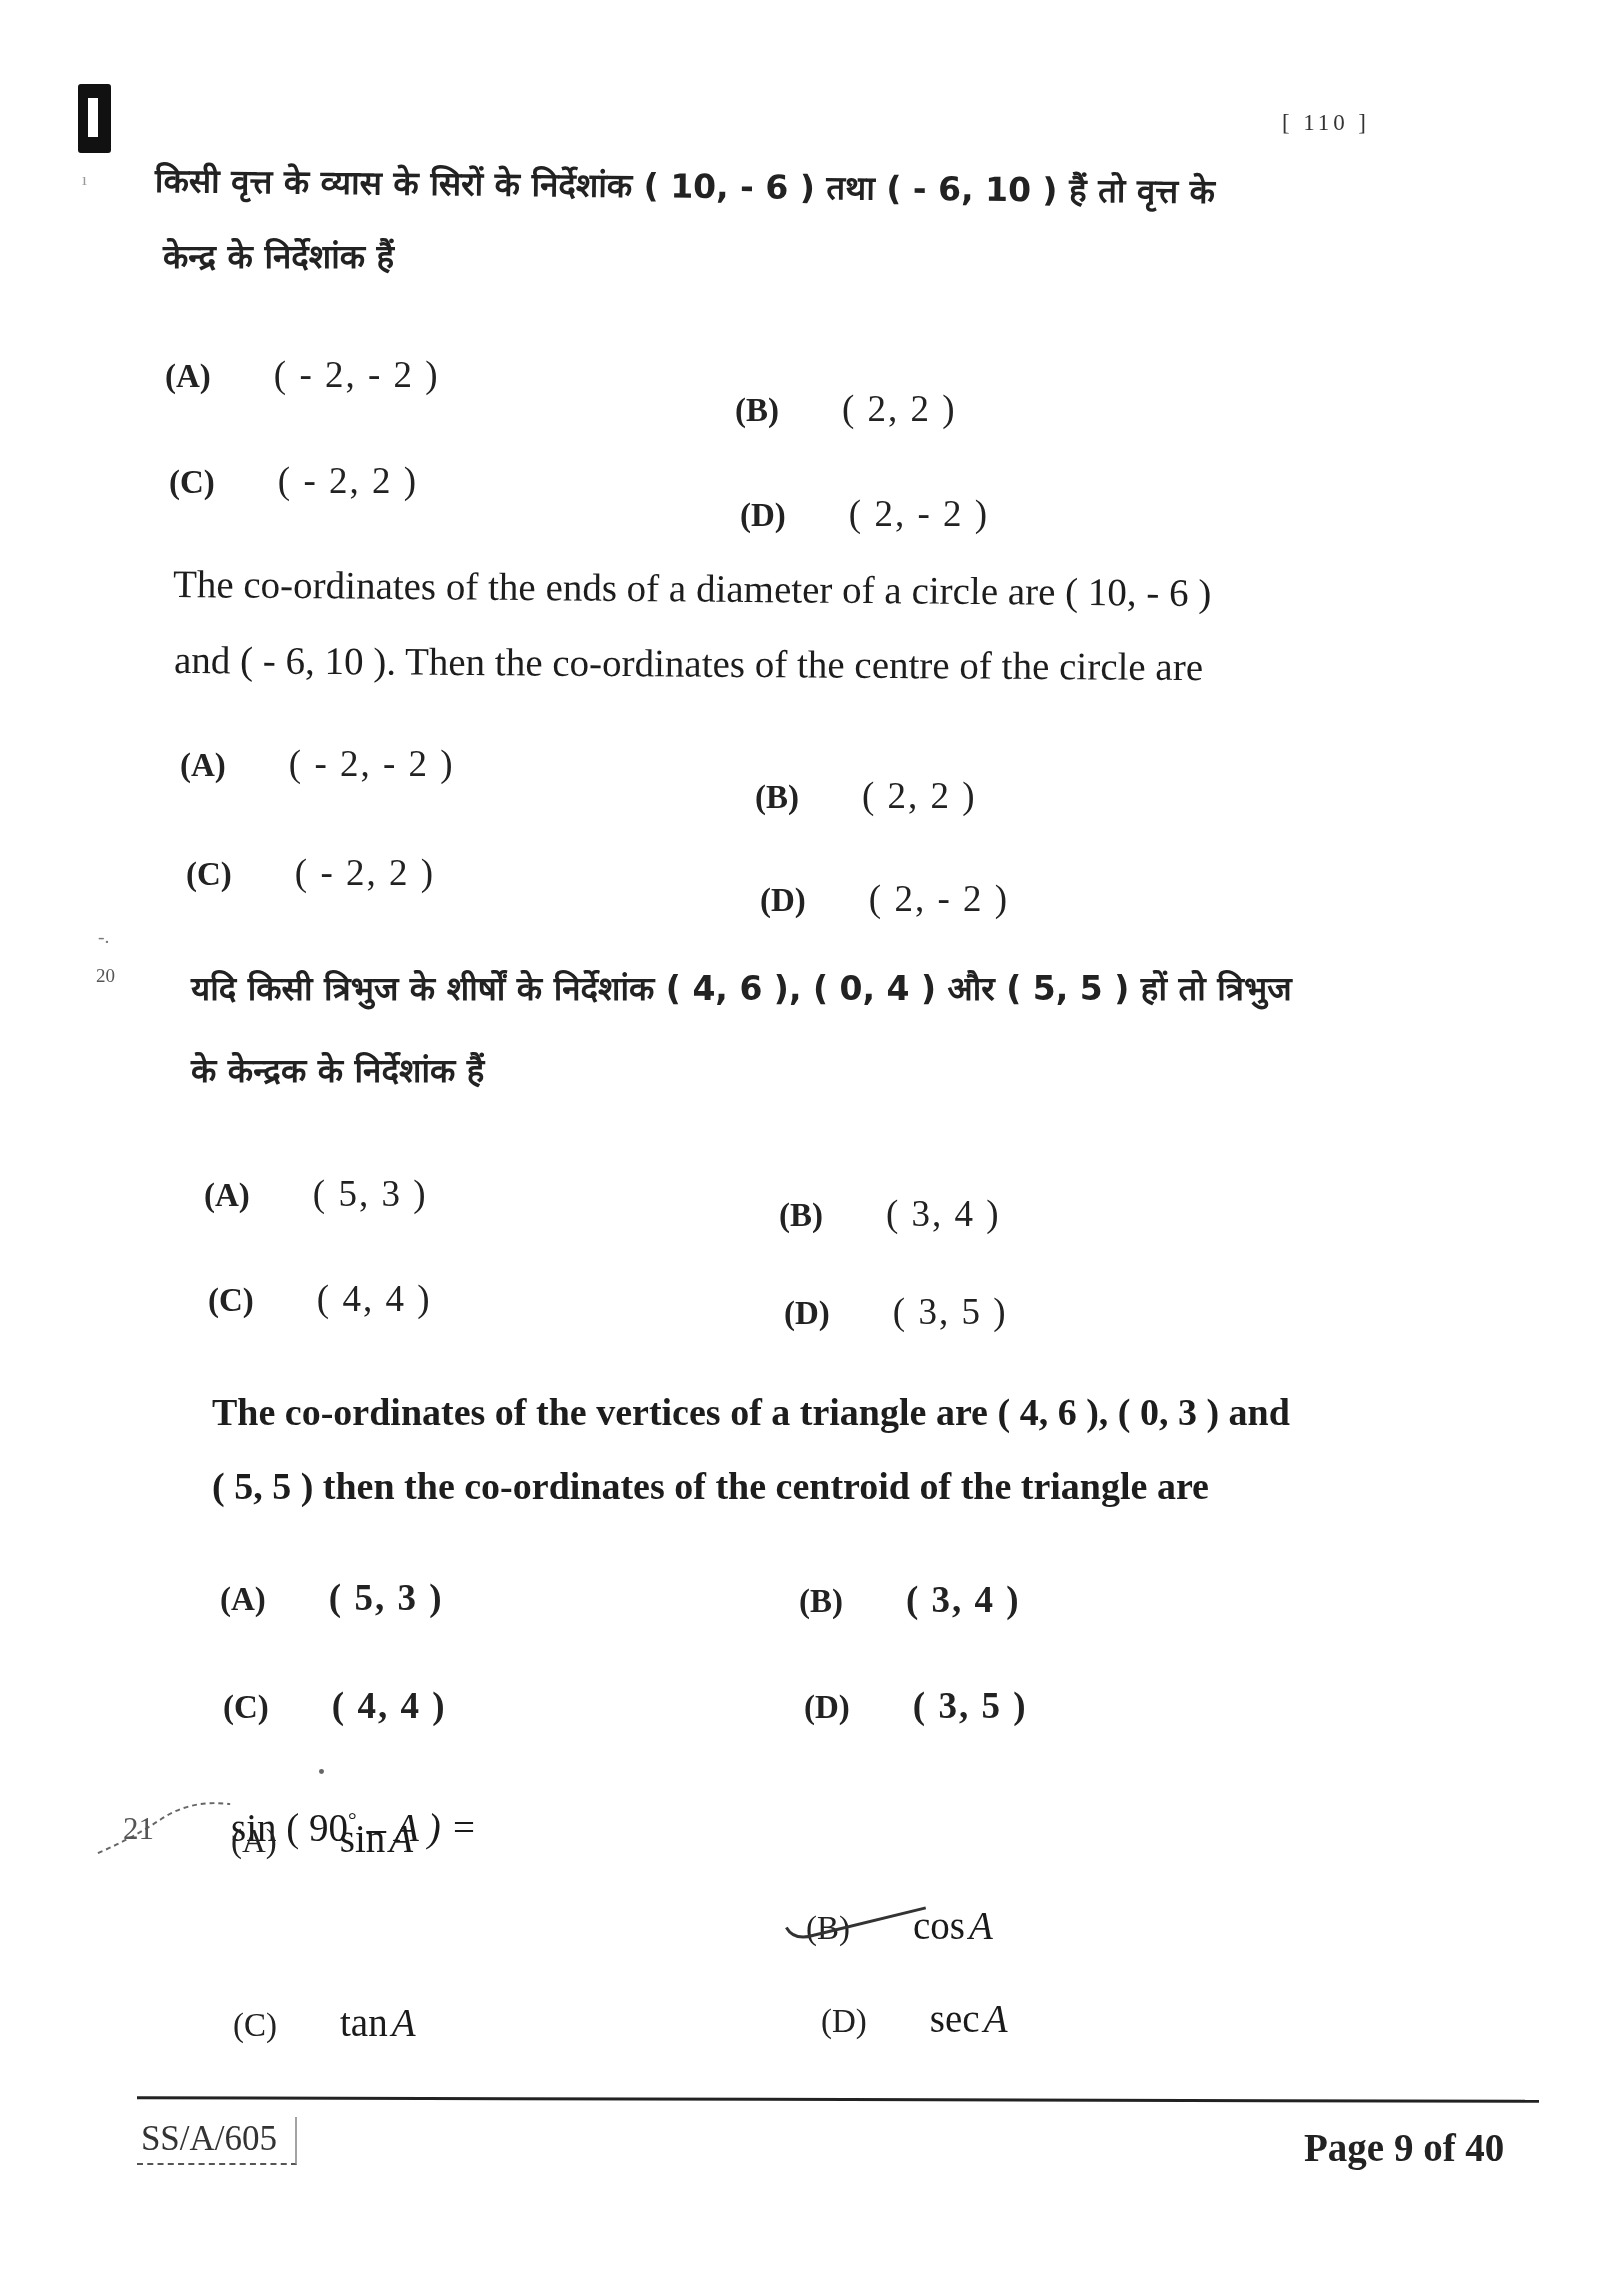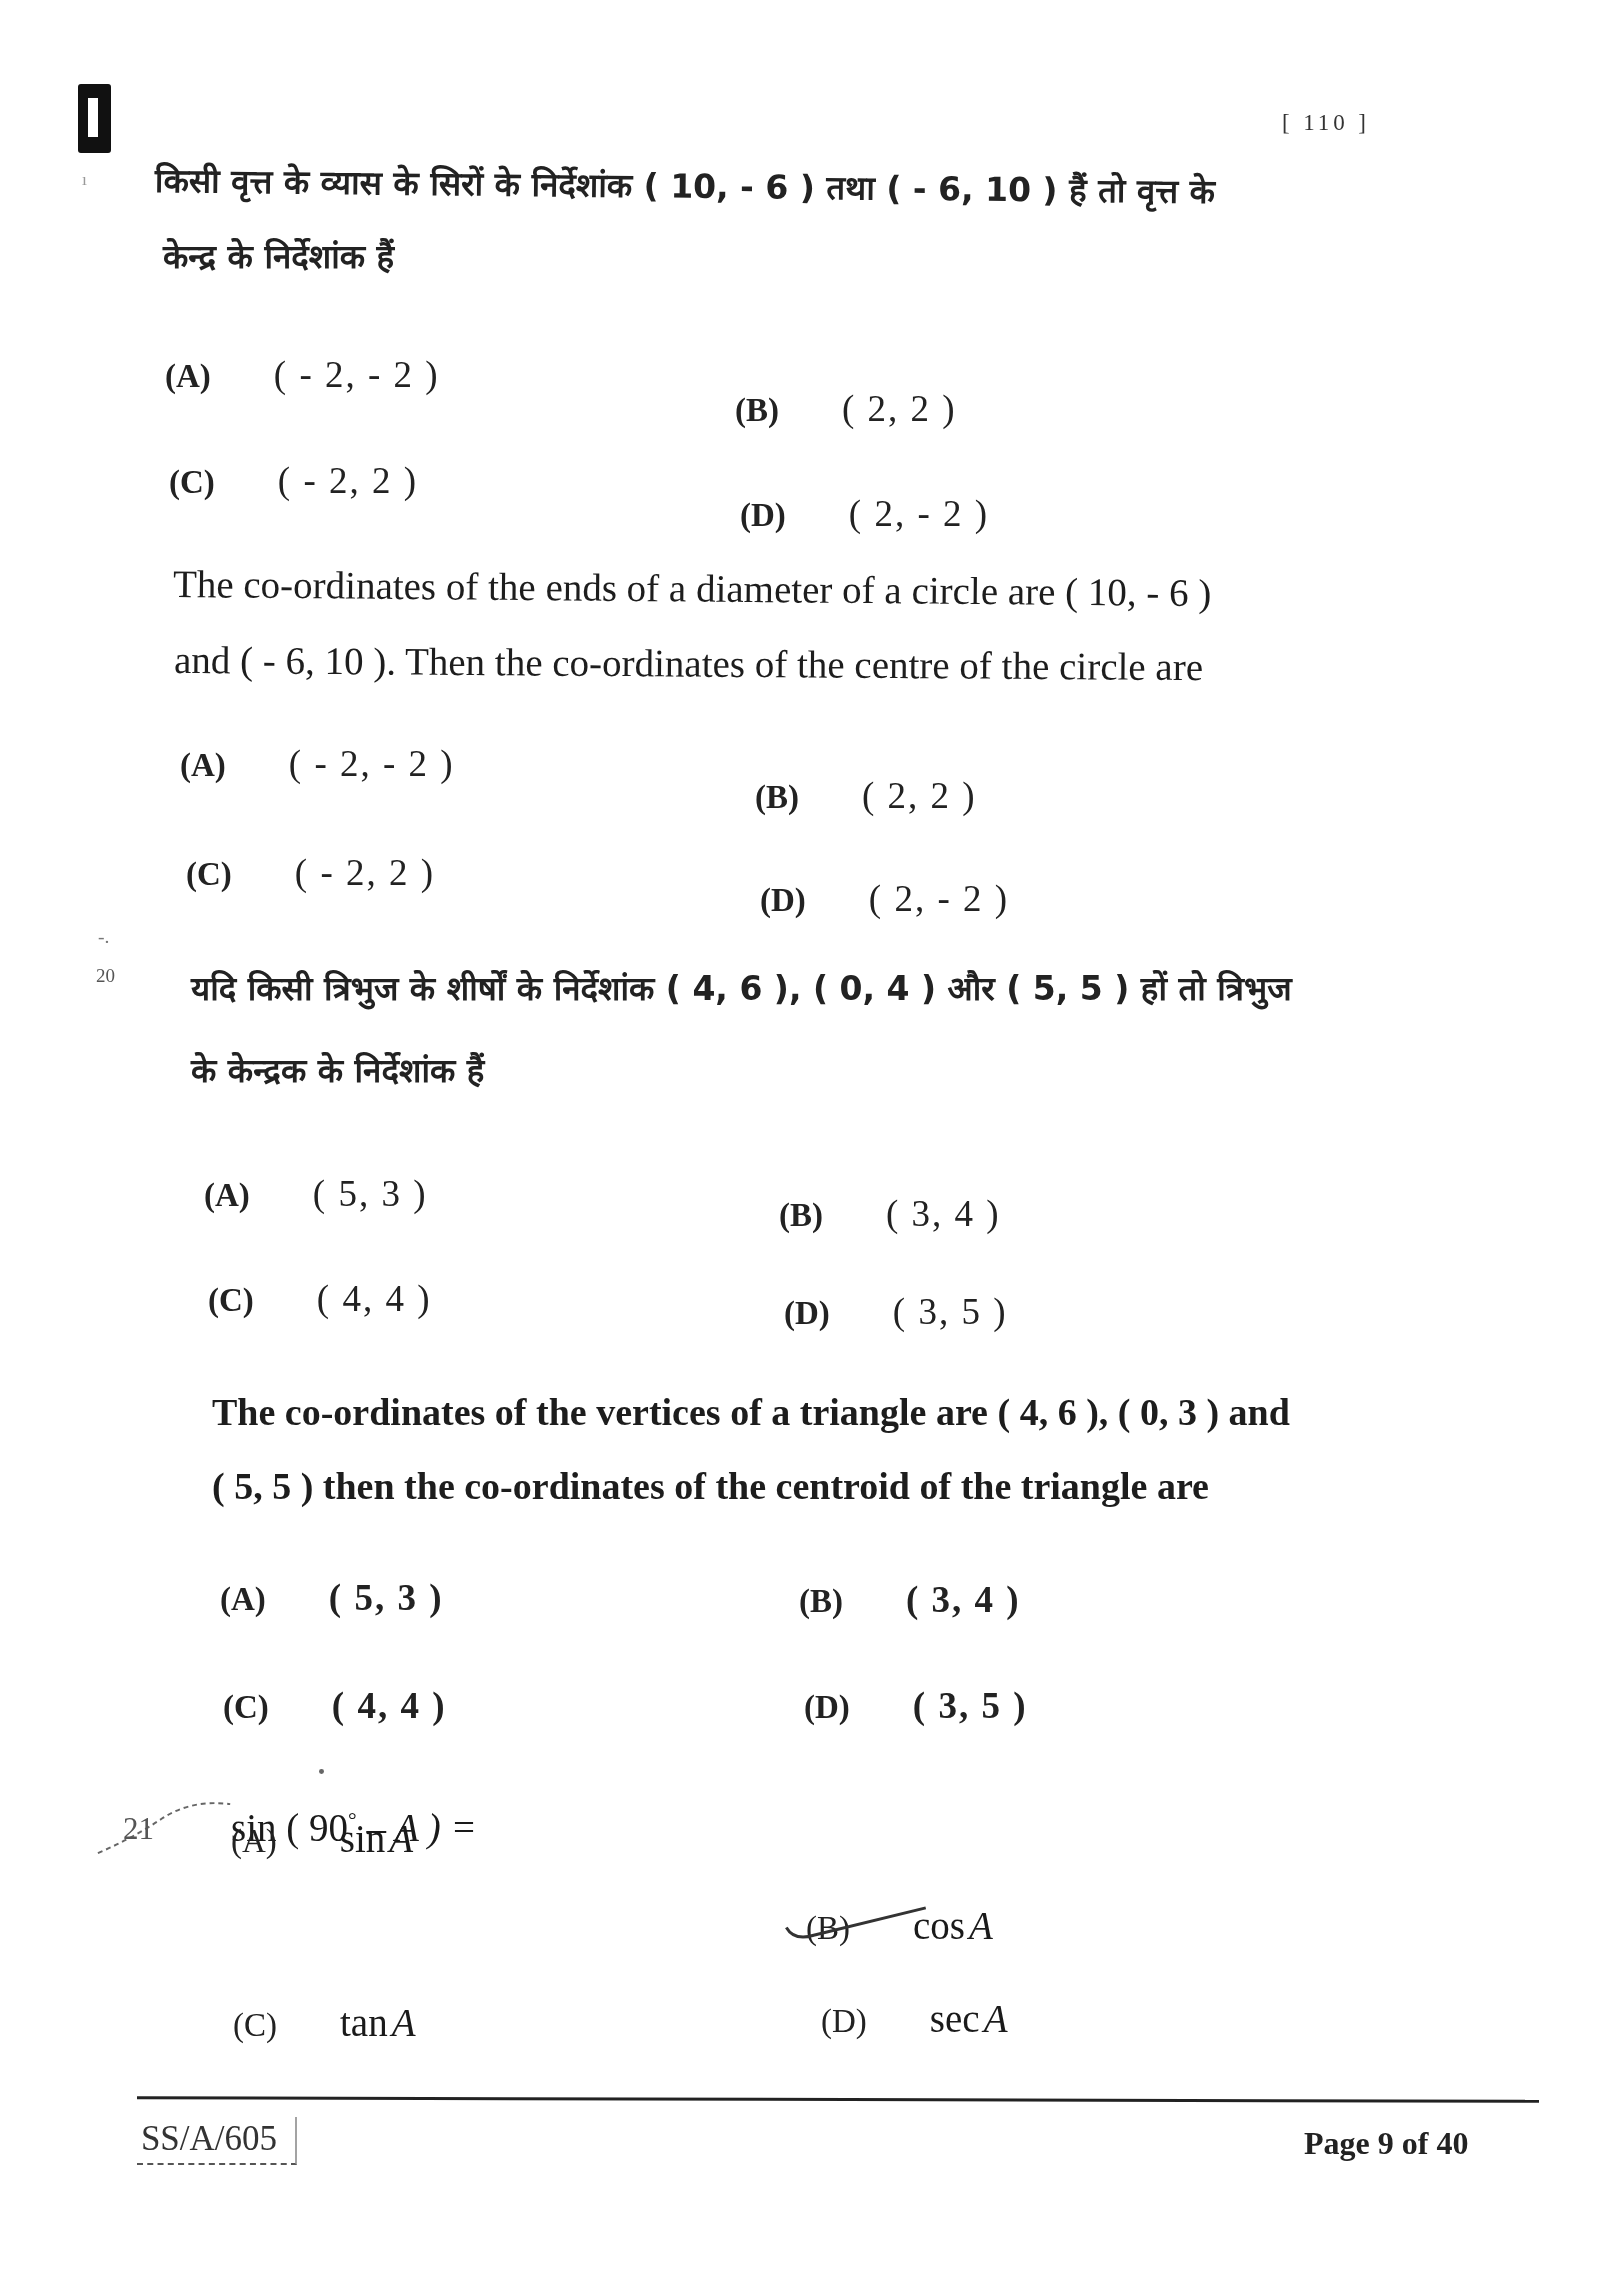--- a/index.html
+++ b/index.html
@@ -45,21 +45,21 @@
     .footer-rule {
       left: 137px; top: 2098px; width: 1402px; height: 2.9px;
       background: #222;
       transform: rotate(0.15deg);
     }
     .footer-code {
       left: 137px; top: 2117px; font-size: 35px; color: #333;
       border-right: 2px solid #a3a3a3; border-bottom: 2px dashed #555;
       padding: 2px 17.6px 3.9px 3.9px;
     }
-    .footer-page { left: 1304px; top: 2125px; font-size: 32px; font-weight: bold; color: #222; }
+    .footer-page { left: 1304px; top: 2125px; font-size: 39px; font-weight: bold; color: #222; }
     .tick-mark {
       left: 784px; top: 1906px; width: 147px; height: 39px;
     }
     .q21-scribble { left: 93px; top: 1799px; width: 147px; height: 69px; }
     .stray-dot { left: 319px; top: 1769px; width: 4.9px; height: 4.9px; background: #666; border-radius: 50%; }
     .stray-mark { left: 98px; top: 926px; font-size: 19.6px; color: #777; }
     .margin-mark { left: 82px; top: 169px; font-size: 17.6px; color: #999; }
   </style>
 </head>
 <body>

